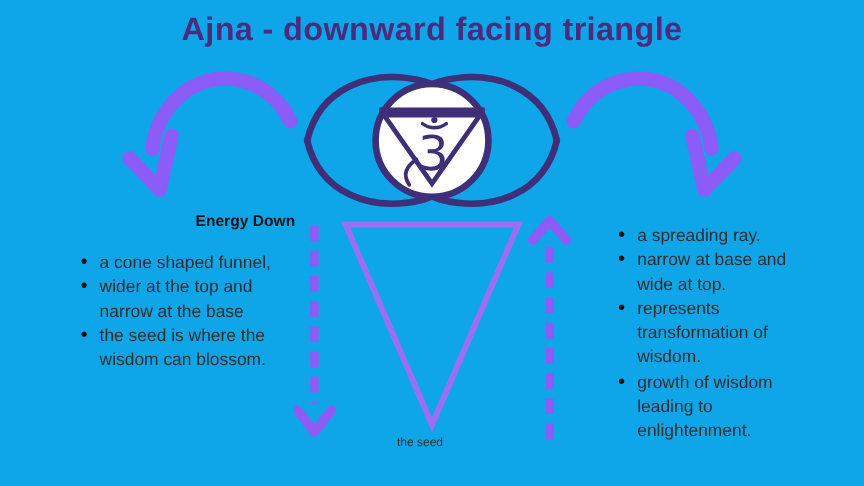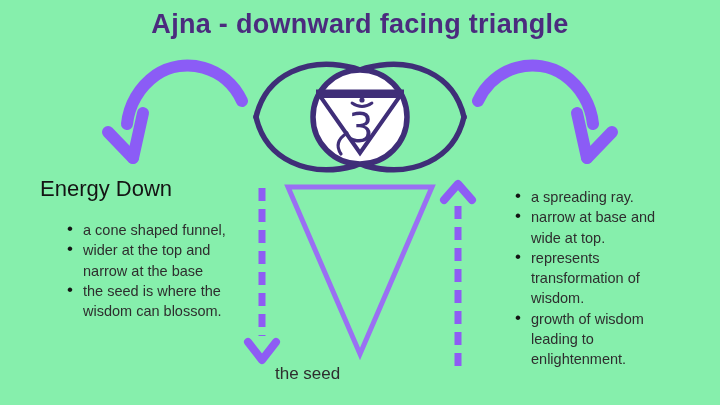--- a/index.html
+++ b/index.html
@@ -1,46 +1,46 @@
 <!DOCTYPE html>
 <html><head>
 <meta charset="utf-8">
 <style>
   html,body { margin:0; padding:0; background:#fff; }
   .canvas {
-    position:relative; width:720px; height:405px; background:#86efac;
+    position:relative; width:720px; height:405px; background:#0ea5e9;
     overflow:hidden; font-family:"Liberation Sans", sans-serif;
   }
   .title {
     position:absolute; top:9px; left:0; width:100%;
     text-align:center; font-size:27px; font-weight:800;
     letter-spacing:.3px; color:#4b2b7e;
   }
   .diagram-svg { position:absolute; left:0; top:0; width:720px; height:405px; }
   .panel { position:absolute; }
   .panel-left { left:40px; top:176px; width:206px; }
   .panel-right { left:490px; top:169px; width:190px; }
   .panel h2 {
-    margin:0 0 4px 0; text-align:left; font-size:22px;
-    font-weight:normal; color:#141414;
+    margin:0 0 4px 0; text-align:right; font-size:13px;
+    font-weight:bold; color:#141414;
   }
   .panel ul { margin:18px; padding:0; list-style:none; }
   .panel li {
     position:relative; font-size:14.5px; line-height:20.3px; color:#2e2e2e;
   }
   .panel-left li { padding-left:25px; }
   .panel-right li { padding-left:23px; }
   .panel li::before {
     content:"•"; position:absolute; left:9px; top:-1px;
     font-size:17px; color:#141414;
   }
   .panel-right li::before { left:7px; }
   .seed-label {
     position:absolute; left:275px; top:364px; width:150px;
-    font-size:17px; color:#2e2e2e;
+    text-align:center; font-size:10px; color:#2e2e2e;
   }
 </style>
 </head>
 <body>
 
 <div class="canvas">
 
   <div class="title">Ajna - downward facing triangle</div>
 
   <svg class="diagram-svg" viewBox="0 0 720 405">

